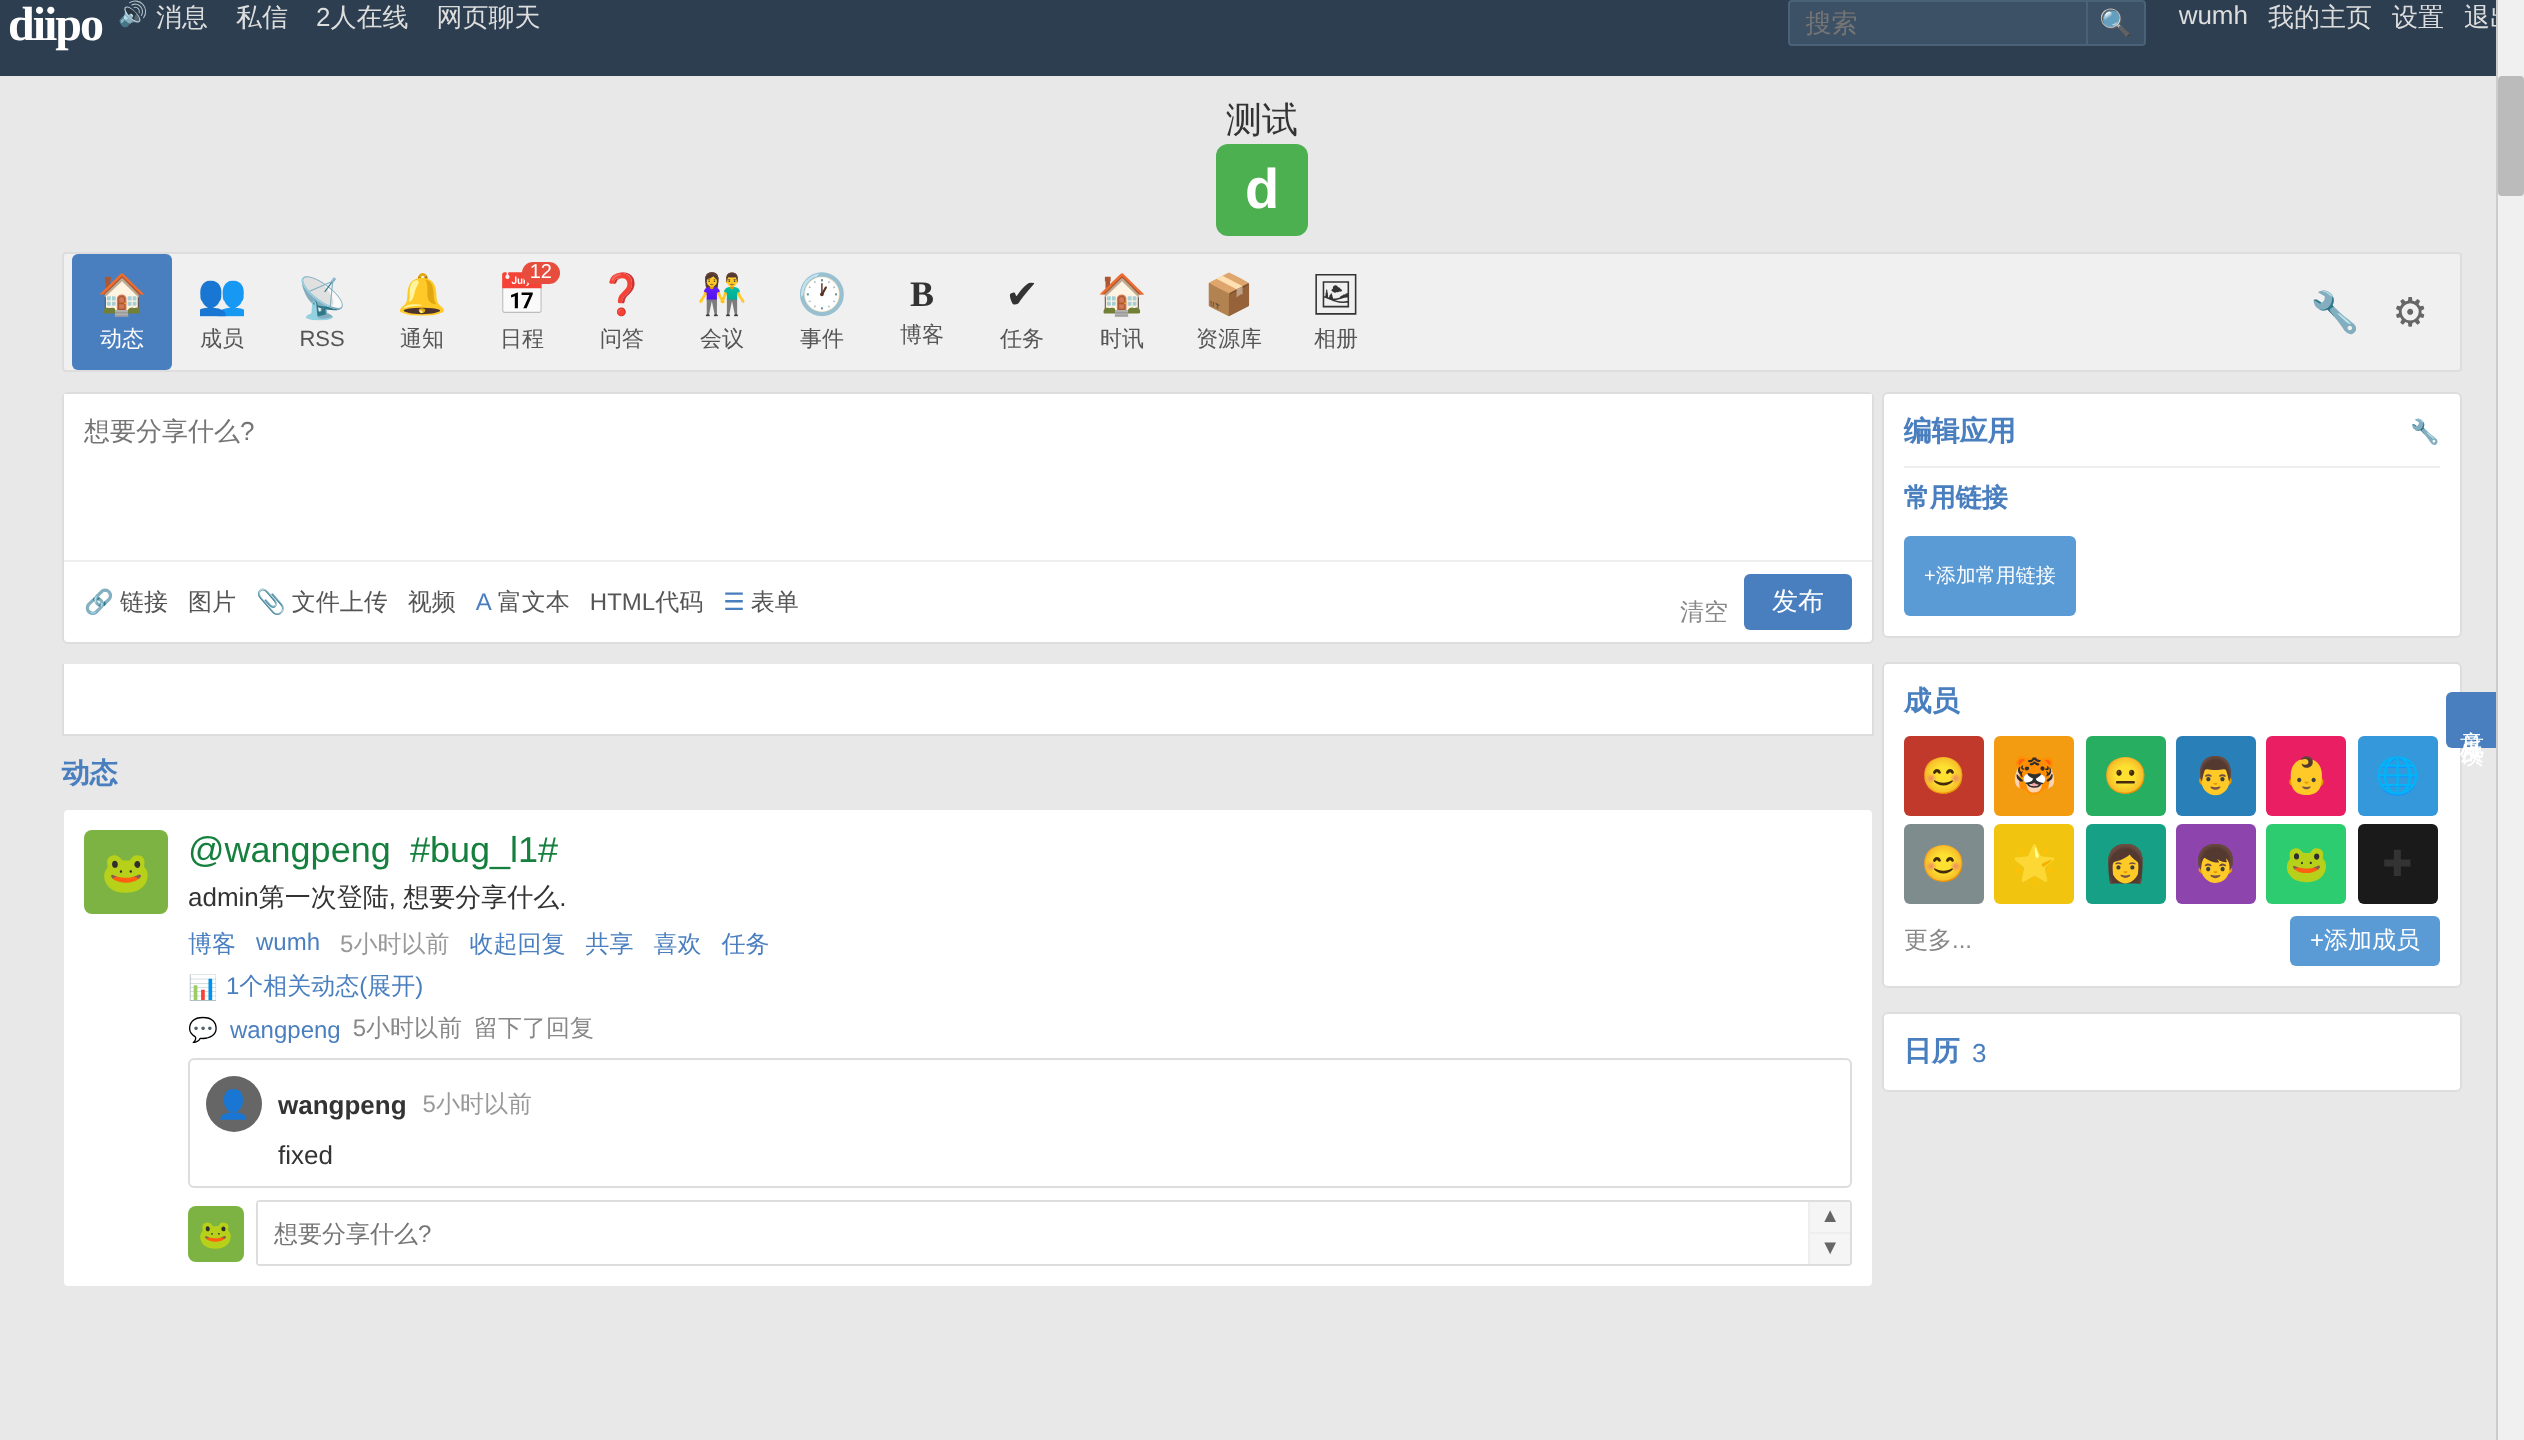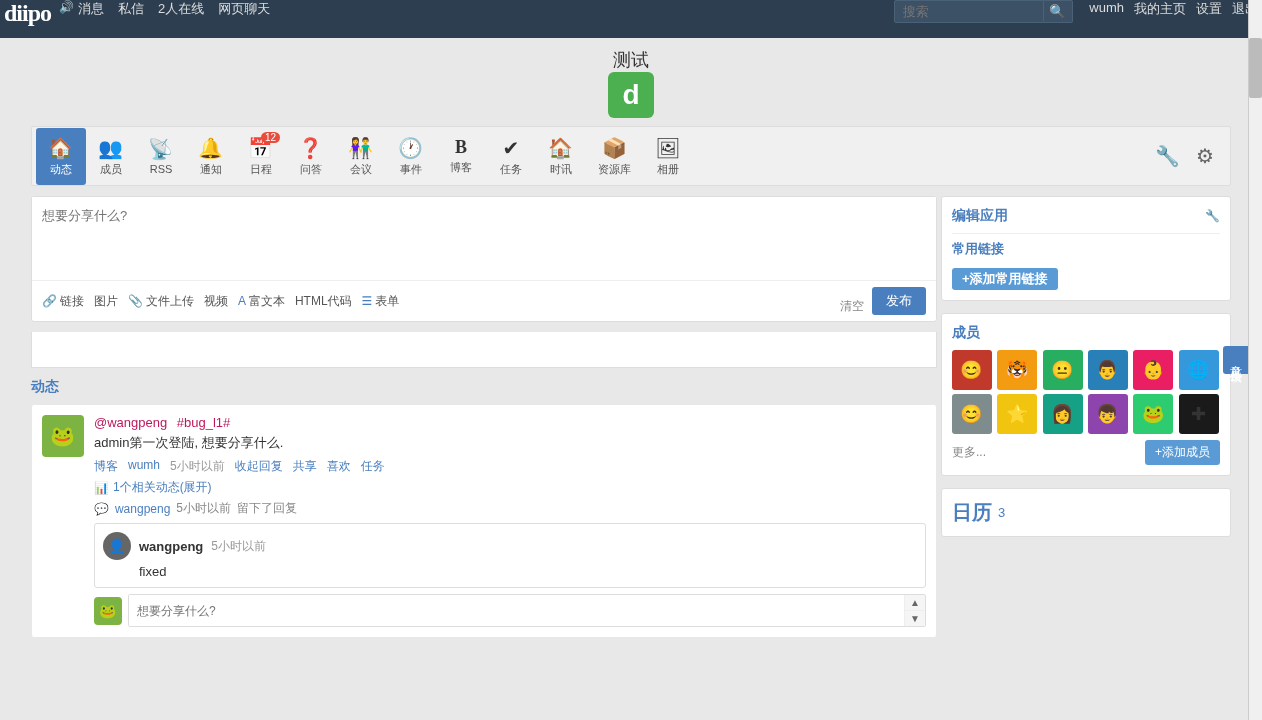--- a/index.html
+++ b/index.html
@@ -241,21 +241,21 @@
       height: 100%;
       background: #7cb342;
       display: flex;
       align-items: center;
       justify-content: center;
       color: #fff;
       font-size: 20px;
     }
     .activity-content { flex: 1; min-width: 0; }
     .activity-links { margin-bottom: 4px; }
-    .activity-links a { color: #be185d; text-decoration: none; margin-right: 6px; font-size: 13px; }
+    .activity-links a { color: #15803d; text-decoration: none; margin-right: 6px; font-size: 18px; }
     .activity-text { color: #333; font-size: 13px; margin-bottom: 6px; }
     .activity-meta { display: flex; gap: 10px; color: #888; font-size: 12px; flex-wrap: wrap; }
     .activity-meta .meta-link { color: #4a7fbf; cursor: pointer; text-decoration: none; }
     .activity-meta .time-ago { color: #999; }
 
     .related-activity {
       display: flex;
       align-items: center;
       gap: 4px;
       color: #888;
@@ -381,26 +381,25 @@
     .sidebar-edit-link {
       color: #888;
       font-size: 12px;
       cursor: pointer;
     }
     .sidebar-divider { border: none; border-top: 1px solid #eee; margin: 6px 0; }
     .btn-add-link {
       background: #5b9bd5;
       color: #fff;
       border: none;
-      padding: 2px 10px;
-      border-radius: 3px;
-      cursor: pointer;
-      font-size: 13px;
+      padding: 13px 10px;
+      border-radius: 3px;
+      cursor: pointer;
+      font-size: 10px;
       margin-top: 4px;
-      font-weight: bold;
     }
 
     
     .members-grid {
       display: grid;
       grid-template-columns: repeat(6, 1fr);
       gap: 4px;
       margin-bottom: 6px;
     }
     .member-avatar {
@@ -425,21 +424,21 @@
     .members-more { color: #888; font-size: 12px; cursor: pointer; }
     .btn-add-member {
       background: #5b9bd5;
       color: #fff;
       border: none;
       padding: 4px 10px;
       border-radius: 3px;
       cursor: pointer;
       font-size: 12px;
     }
-    .calendar-title { color: #4a7fbf; font-size: 20px; font-weight: bold; }
+    .calendar-title { color: #4a7fbf; font-size: 14px; font-weight: bold; }
     .calendar-count { color: #4a7fbf; font-size: 13px; }
 
     
     .outer-scroll {
       position: fixed;
       right: 0;
       top: 0;
       width: 14px;
       height: 100%;
       background: #f0f0f0;

